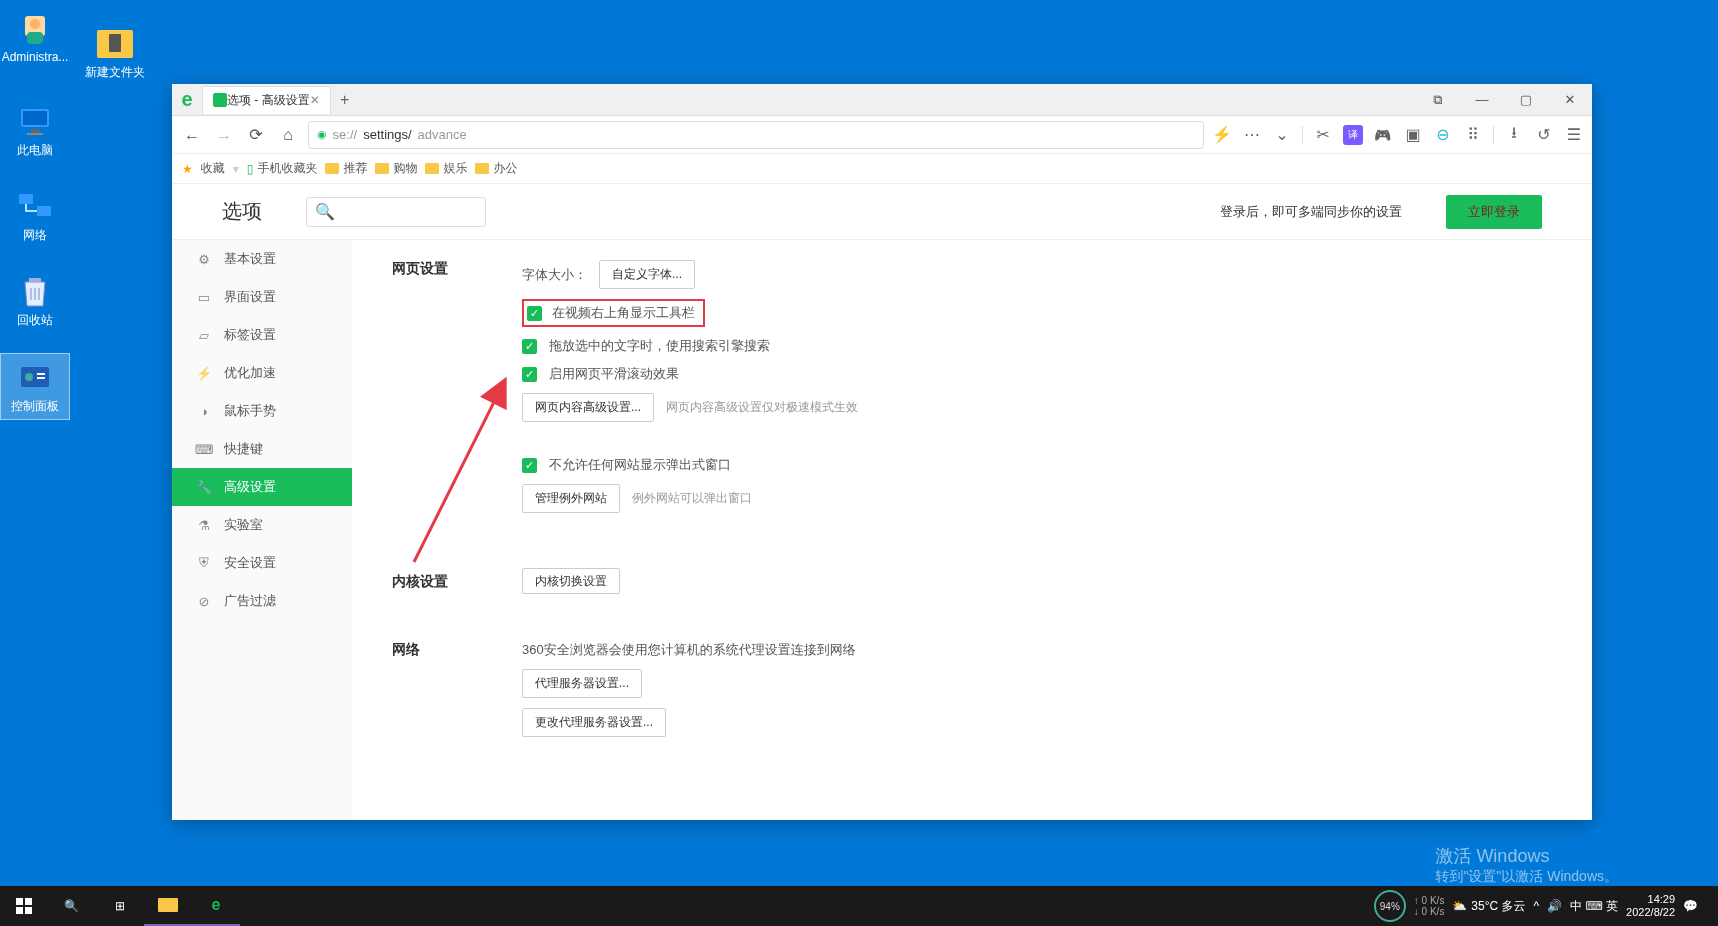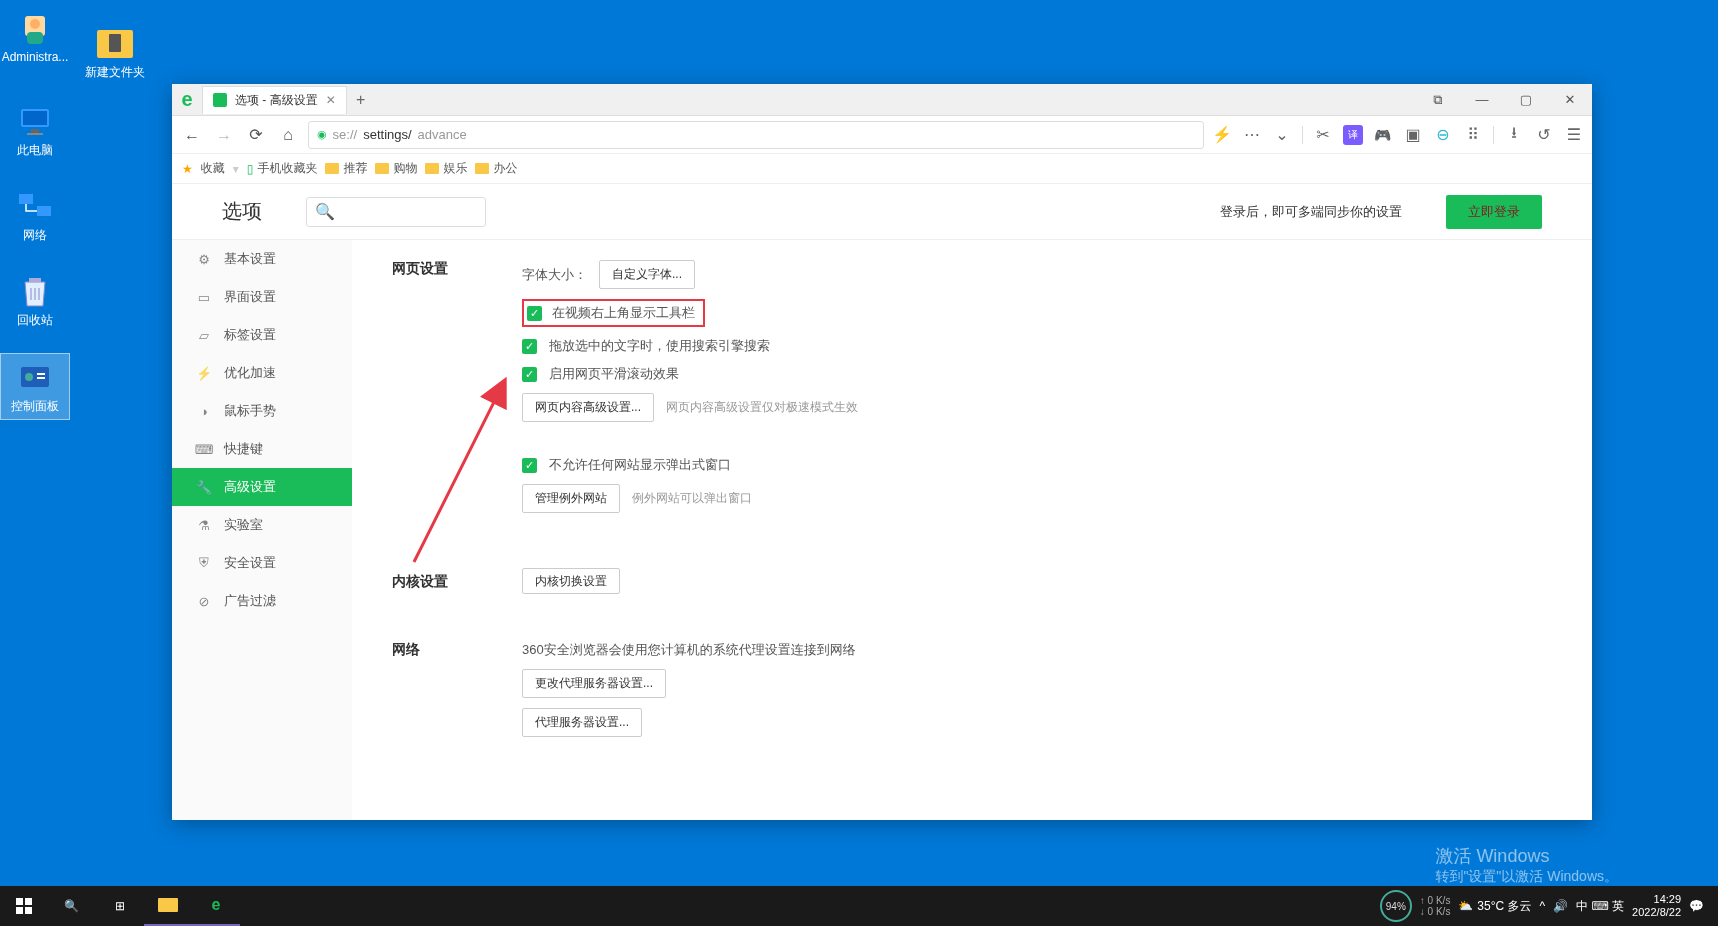--- a/index.html
+++ b/index.html
@@ -11,21 +11,21 @@
 .desktop-icon .icon { width: 40px; height: 40px; display: flex; align-items: center; justify-content: center; }
 .desktop-icon.selected { background: rgba(255,255,255,0.25); border: 1px solid rgba(255,255,255,0.5); }
 .di-folder { background: #f9c846; border-radius: 2px; width: 36px; height: 28px; }
 
 
 .browser { position: absolute; left: 172px; top: 84px; width: 1420px; height: 736px; background: #fff; box-shadow: 0 4px 20px rgba(0,0,0,0.3); display: flex; flex-direction: column; }
 
 
 .titlebar { height: 32px; background: #f0f0f0; display: flex; align-items: center; border-bottom: 1px solid #ddd; }
 .app-icon { width: 30px; height: 32px; display: flex; align-items: center; justify-content: center; color: #1abc5a; font-size: 20px; font-weight: bold; }
-.tab { height: 28px; background: #fff; border: 1px solid #ddd; border-bottom: none; display: flex; align-items: center; padding: 0 10px; font-size: 12px; color: #333; gap: 8px; }
+.tab { height: 28px; background: #fff; border: 1px solid #ddd; border-bottom: none; display: flex; align-items: center; padding: 0 10px; font-size: 12px; color: #333; }
 .tab .fav { width: 14px; height: 14px; background: #1abc5a; border-radius: 2px; }
 .tab .close { color: #888; cursor: pointer; }
 .newtab { width: 28px; height: 28px; display: flex; align-items: center; justify-content: center; color: #666; font-size: 16px; }
 .winctrl { margin-left: auto; display: flex; }
 .winctrl > div { width: 44px; height: 32px; display: flex; align-items: center; justify-content: center; color: #555; font-size: 13px; }
 
 
 .addrbar { height: 38px; display: flex; align-items: center; padding: 0 8px; gap: 8px; border-bottom: 1px solid #eee; }
 .navbtn { width: 24px; height: 24px; display: flex; align-items: center; justify-content: center; color: #555; }
 .url { flex: 1; height: 28px; border: 1px solid #ddd; border-radius: 3px; display: flex; align-items: center; padding: 0 8px; font-size: 13px; color: #666; gap: 6px; }
@@ -69,21 +69,21 @@
 
 .arrow { position: absolute; left: 52px; top: 132px; }
 
 
 .watermark { position: absolute; right: 100px; bottom: 40px; color: rgba(255,255,255,0.55); font-size: 14px; text-align: left; }
 .watermark .t1 { font-size: 18px; }
 
 
 .taskbar { position: absolute; bottom: 0; left: 0; right: 0; height: 40px; background: #1a1a1a; display: flex; align-items: center; color: white; font-size: 12px; }
 .taskbar .tbtn { width: 48px; height: 40px; display: flex; align-items: center; justify-content: center; }
-.taskbar .right { margin-left: auto; display: flex; align-items: center; gap: 8px; padding-right: 14px; }
+.taskbar .right { margin-left: auto; display: flex; align-items: center; gap: 8px; padding-right: 20px; }
 .circ94 { width: 32px; height: 32px; border: 2px solid #4a9; border-radius: 50%; display: flex; align-items: center; justify-content: center; font-size: 10px; color: #ddd; }
 .netstat { font-size: 10px; line-height: 1.1; color: #aaa; }
 .clock { text-align: right; font-size: 11px; line-height: 1.2; }
 </style>
 </head>
 <body>
 
 <div class="desktop-icons">
   <div class="desktop-icon" style="margin-top:6px">
     <div class="icon">
@@ -327,24 +327,24 @@
         </div>
       </div>
 
       <div class="section">
         <div class="sec-title">网络</div>
         <div class="sec-body">
           <div class="row">
               <span>360安全浏览器会使用您计算机的系统代理设置连接到网络</span>
             </div>
           <div class="row">
+              <span class="btn">代理服务器设置...</span>
+            </div>
+          <div class="row">
               <span class="btn">更改代理服务器设置...</span>
-            </div>
-          <div class="row">
-              <span class="btn">代理服务器设置...</span>
             </div>
         </div>
       </div>
     </div>
   </div>
 </div>
 
 <div class="watermark">
   <div class="t1">激活 Windows</div>
   <div>转到"设置"以激活 Windows。</div>

